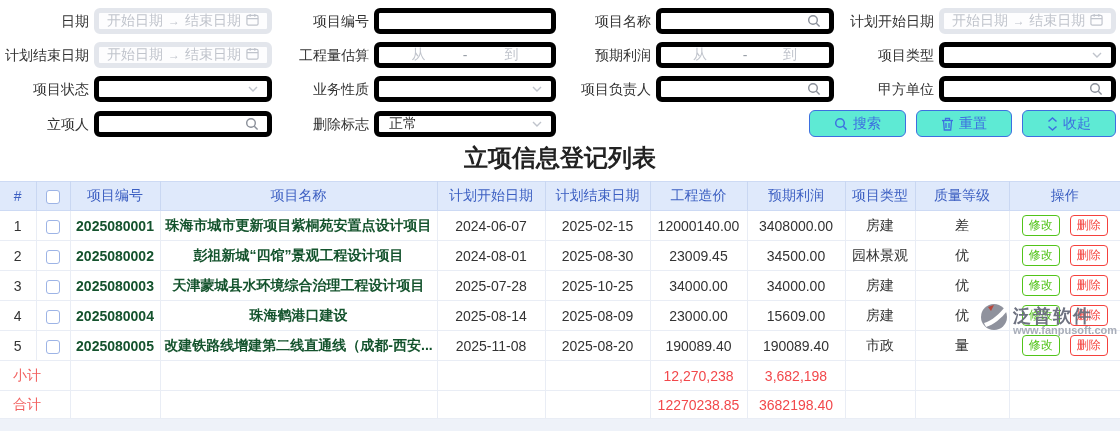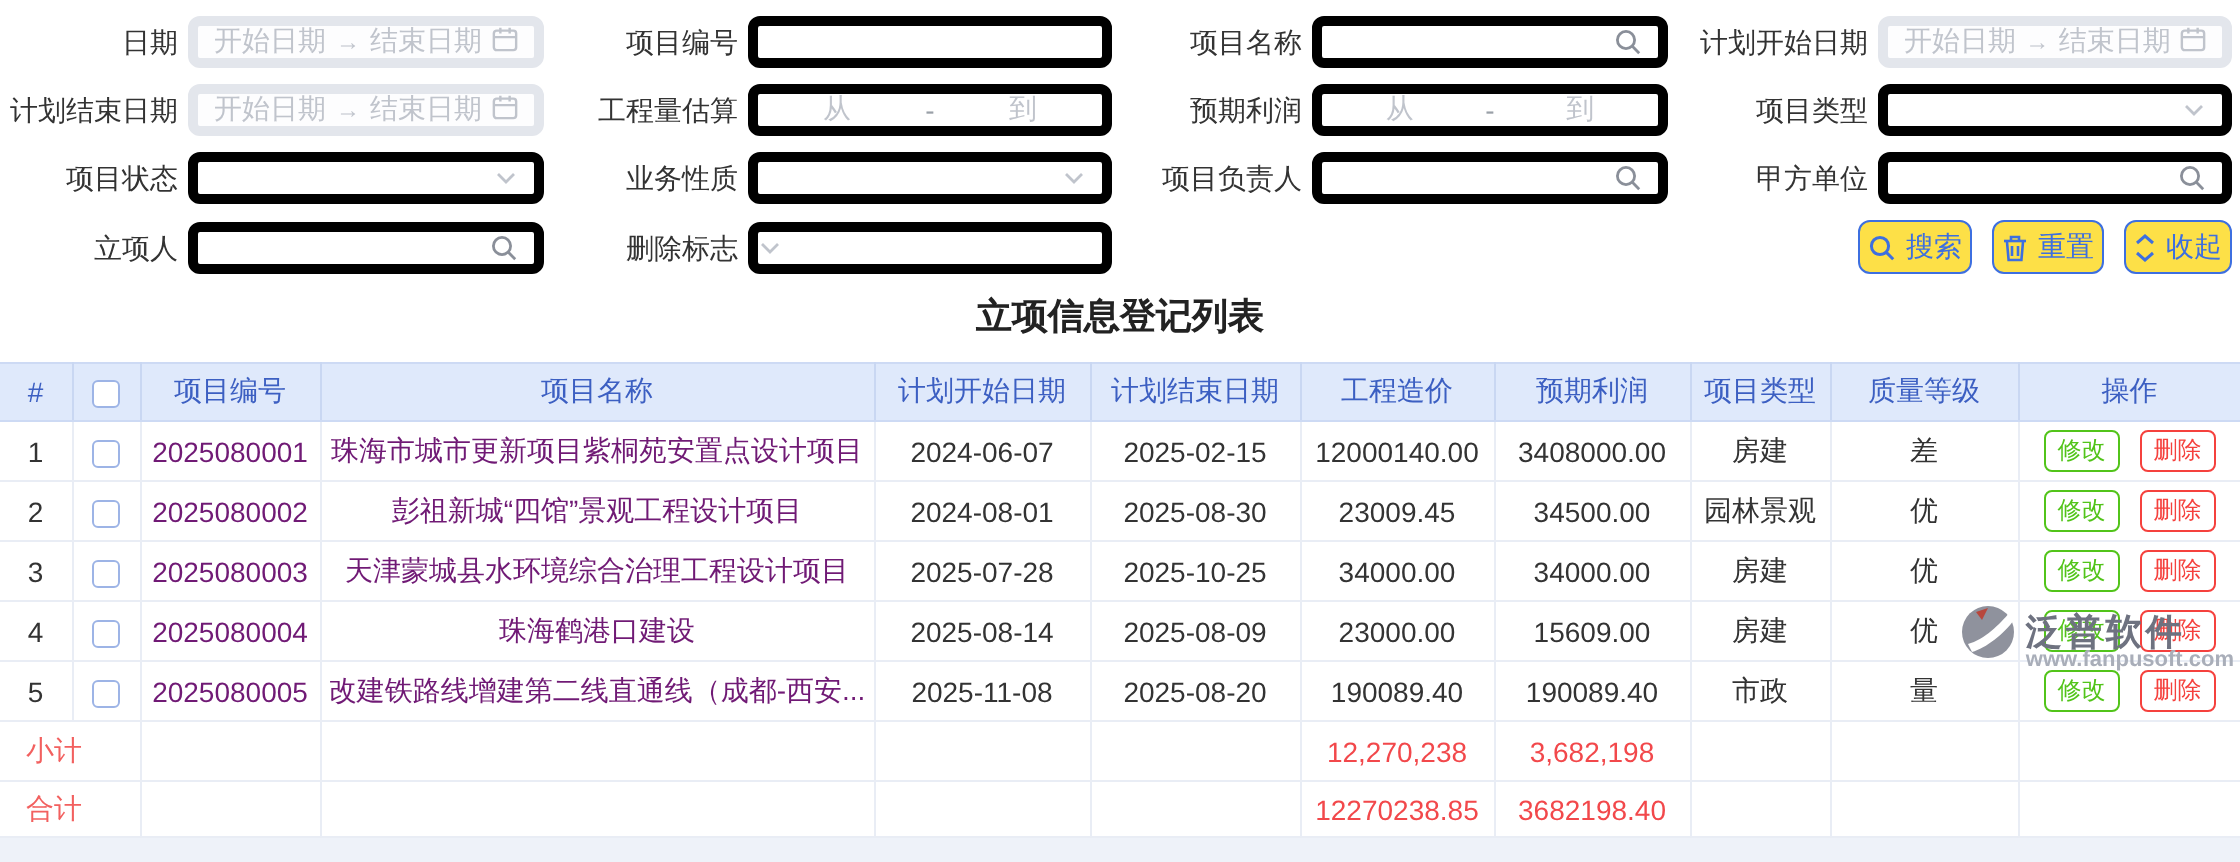--- a/index.html
+++ b/index.html
@@ -21,40 +21,40 @@
   .ph { color:#c0c4cc; white-space:nowrap; }
   .dr-arrow { color:#c0c4cc; font-size:12px; }
   .ctl input { border:none; outline:none; flex:1; min-width:0; height:24px; padding:0 10px;
     font-size:14px; color:#333; background:transparent; font-family:inherit; }
   .icon-right { display:flex; align-items:center; margin-right:8px; flex:0 0 auto; }
   .ctl.range { justify-content:space-around; padding:0 14px; }
   .range-dash { color:#9aa0a8; }
   .sel-val { flex:1; padding-left:10px; color:#333; white-space:nowrap; }
 
   .btn-row { grid-column:5 / span 4; display:flex; justify-content:flex-end; gap:10px; }
-  .btn { height:27px; padding:0 4px; border:1px solid #3d6fe0; border-radius:6px; background:#fde047;
+  .btn { height:27px; padding:0 24px; border:1px solid #3d6fe0; border-radius:6px; background:#5eead4;
     color:#3d6fe0; font-size:14px; display:flex; align-items:center; gap:5px; cursor:pointer;
     font-family:inherit; }
   .btn svg { display:block; }
 
   
-  .list-title { text-align:center; font-size:18px; font-weight:bold; color:#222;
+  .list-title { text-align:center; font-size:24px; font-weight:bold; color:#222;
     line-height:30px; margin:4px 0 8px; }
 
   
   table { width:1120px; border-collapse:collapse; table-layout:fixed; }
   thead th { background:#dfe9fb; color:#3c5fc2; font-weight:400; font-size:14px; height:29px;
     border-top:1px solid #cddaf4; border-bottom:1px solid #cddaf4; border-right:1px solid #c9d7f2;
     text-align:center; overflow:hidden; white-space:nowrap; }
   thead th:last-child { border-right:none; }
   tbody td { height:30px; text-align:center; font-size:14px; color:#333;
     border-bottom:1px solid #e9edf5; border-right:1px solid #e9edf5;
     overflow:hidden; white-space:nowrap; background:#fff; }
   tbody td:last-child { border-right:none; }
-  a.cell-link { color:#701a75; text-decoration:none; cursor:pointer; }
+  a.cell-link { color:#14532d; text-decoration:none; cursor:pointer;font-weight:bold; }
   .chk { width:14px; height:14px; border:1px solid #9db4e6; border-radius:3px;
     display:inline-block; vertical-align:middle; background:#fff; cursor:pointer; }
   .op-btn { background:#fff; border-radius:4px; padding:2px 6px; font-size:12px; cursor:pointer;
     margin:0 3px; line-height:1.25; font-family:inherit; }
   .op-edit { border:1px solid #52c41a; color:#52c41a; }
   .op-del  { border:1px solid #f5413d; color:#f5413d;font-family:Liberation Serif, serif; }
   .sum-label { color:#f2605f; text-align:left !important; padding-left:13px; }
   .sum-num { color:#f2484b; }
   tr.total-row td { height:28px;margin-left:28px; }
 
@@ -199,20 +199,21 @@
       <span class="icon-right">
             <svg width="14" height="14" viewBox="0 0 14 14" fill="none" stroke="#8a8f99" stroke-width="1.4">
               <circle cx="6" cy="6" r="4.3"></circle>
               <line x1="9.3" y1="9.3" x2="12.6" y2="12.6"></line>
             </svg>
           </span>
     </div>
 
     <div class="f-label">删除标志</div>
     <div class="ctl">
+      <span class="sel-val">正常</span>
       <span class="icon-right">
             <svg width="12" height="12" viewBox="0 0 12 12" fill="none" stroke="#c0c4cc" stroke-width="1.4">
               <polyline points="2,4 6,8 10,4"></polyline>
             </svg>
           </span>
     </div>
 
     <div class="btn-row">
       <button class="btn">
         <span>

